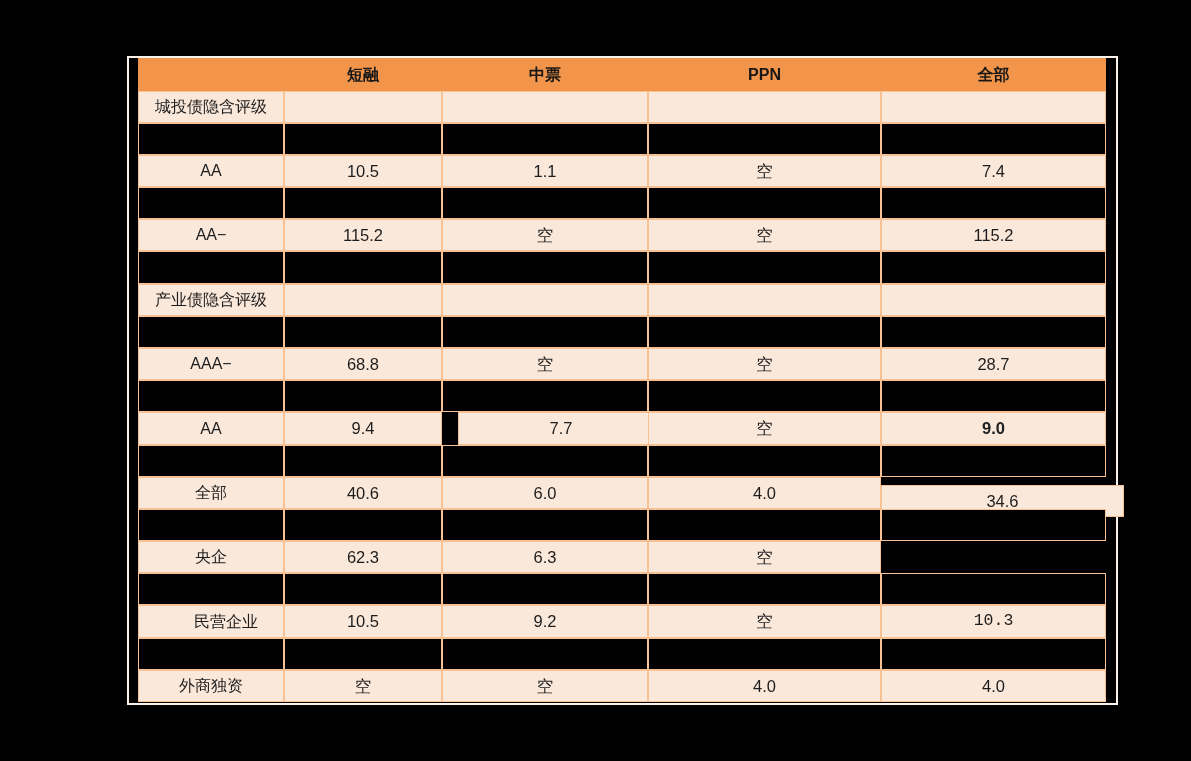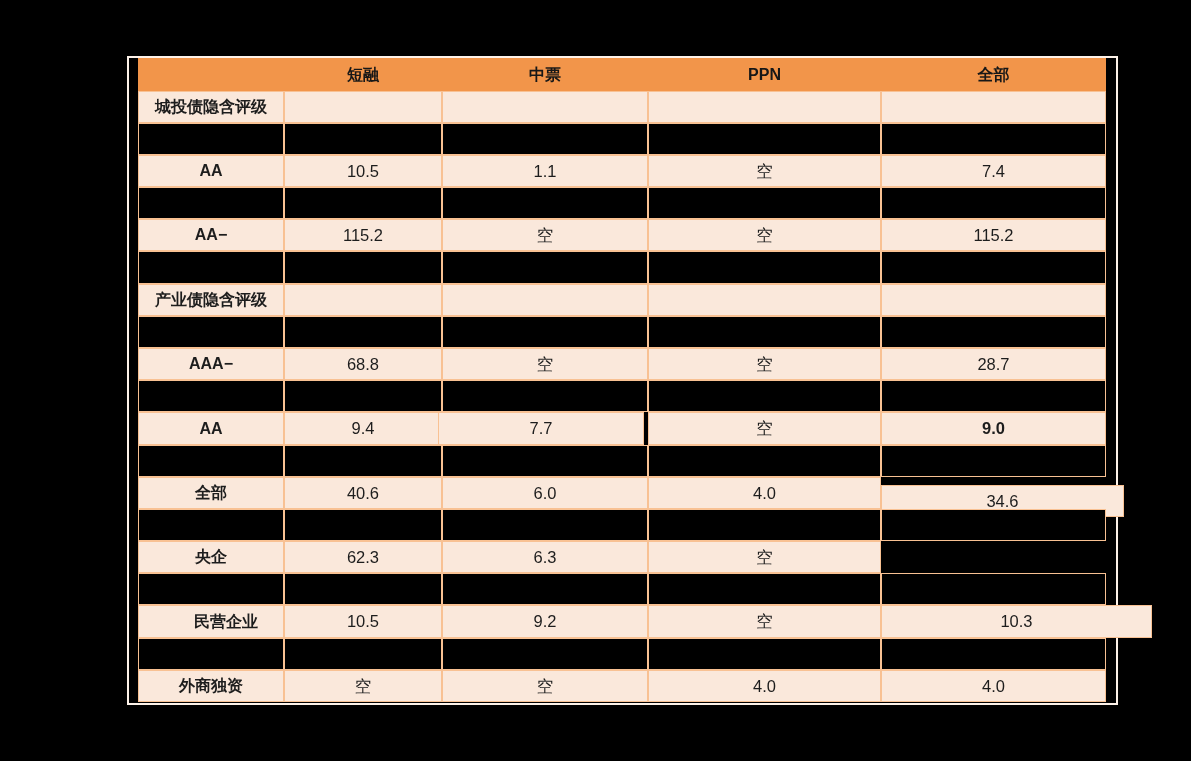--- a/index.html
+++ b/index.html
@@ -11,21 +11,21 @@
          background:#fdf2e9;box-sizing:border-box;padding:2px;}
   #inner{position:relative;width:987px;height:645px;background:#000;}
   #tbl{position:absolute;left:9px;top:0px;width:968px;height:644px;}
   .row{position:absolute;left:0;width:968px;}
   .cell{position:absolute;top:0;height:100%;box-sizing:border-box;
         background:#FAE8DB;border:1px solid #F8C193;
         display:flex;align-items:center;justify-content:center;
         font-size:16.5px;color:#1d1d1d;line-height:1;}
   .row.head .cell{background:#F2954A;border:none;font-weight:bold;font-size:16px;color:#171717;}
   .row.blank .cell{background:#000;}
-  .cell.lab{font-weight:bold;font-size:16px;}
+  .cell.lab{font-weight:normal;font-size:16px;}
 </style>
 </head>
 <body>
 
 <div id="page">
   <div id="frame">
     <div id="inner">
       <div id="tbl">
           <div class="row head" style="top: 0px; height: 33px;">
             <div class="cell" style="left: 0px; width: 146px;"></div>
@@ -100,21 +100,21 @@
           <div class="row blank" style="top: 322px; height: 32px;">
             <div class="cell lab" style="left: 0px; width: 146px;"></div>
             <div class="cell" style="left: 146px; width: 158px;"></div>
             <div class="cell" style="left: 304px; width: 206px;"></div>
             <div class="cell" style="left: 510px; width: 233px;"></div>
             <div class="cell" style="left: 743px; width: 225px;"></div>
           </div>
           <div class="row " style="top: 354px; height: 33px;">
             <div class="cell lab" style="left: 0px; width: 146px;">AA</div>
             <div class="cell" style="left: 146px; width: 158px;">9.4</div>
-            <div class="cell" style="left: 300px; width: 206px; text-align: center;">7.7</div>
+            <div class="cell" style="left: 320px; width: 206px; text-align: center;">7.7</div>
             <div class="cell" style="left: 510px; width: 233px;">空</div>
             <div class="cell" style="left: 743px; width: 225px; font-weight: bold;">9.0</div>
           </div>
           <div class="row blank" style="top: 387px; height: 32px;">
             <div class="cell lab" style="left: 0px; width: 146px;"></div>
             <div class="cell" style="left: 146px; width: 158px;"></div>
             <div class="cell" style="left: 304px; width: 206px;"></div>
             <div class="cell" style="left: 510px; width: 233px;"></div>
             <div class="cell" style="left: 743px; width: 225px;"></div>
           </div>
@@ -143,21 +143,21 @@
             <div class="cell" style="left: 146px; width: 158px;"></div>
             <div class="cell" style="left: 304px; width: 206px;"></div>
             <div class="cell" style="left: 510px; width: 233px;"></div>
             <div class="cell" style="left: 743px; width: 225px;"></div>
           </div>
           <div class="row " style="top: 547px; height: 33px;">
             <div class="cell lab" style="left: 0px; width: 146px; padding-left: 30px;">民营企业</div>
             <div class="cell" style="left: 146px; width: 158px;">10.5</div>
             <div class="cell" style="left: 304px; width: 206px;">9.2</div>
             <div class="cell" style="left: 510px; width: 233px;">空</div>
-            <div class="cell" style="left: 743px; width: 271px;">10.3</div>
+            <div class="cell" style="left: 743px; width: 225px; font-family: Liberation Mono, monospace;">10.3</div>
           </div>
           <div class="row blank" style="top: 580px; height: 32px;">
             <div class="cell lab" style="left: 0px; width: 146px;"></div>
             <div class="cell" style="left: 146px; width: 158px;"></div>
             <div class="cell" style="left: 304px; width: 206px;"></div>
             <div class="cell" style="left: 510px; width: 233px;"></div>
             <div class="cell" style="left: 743px; width: 225px;"></div>
           </div>
           <div class="row " style="top: 612px; height: 32px;">
             <div class="cell lab" style="left: 0px; width: 146px;">外商独资</div>

